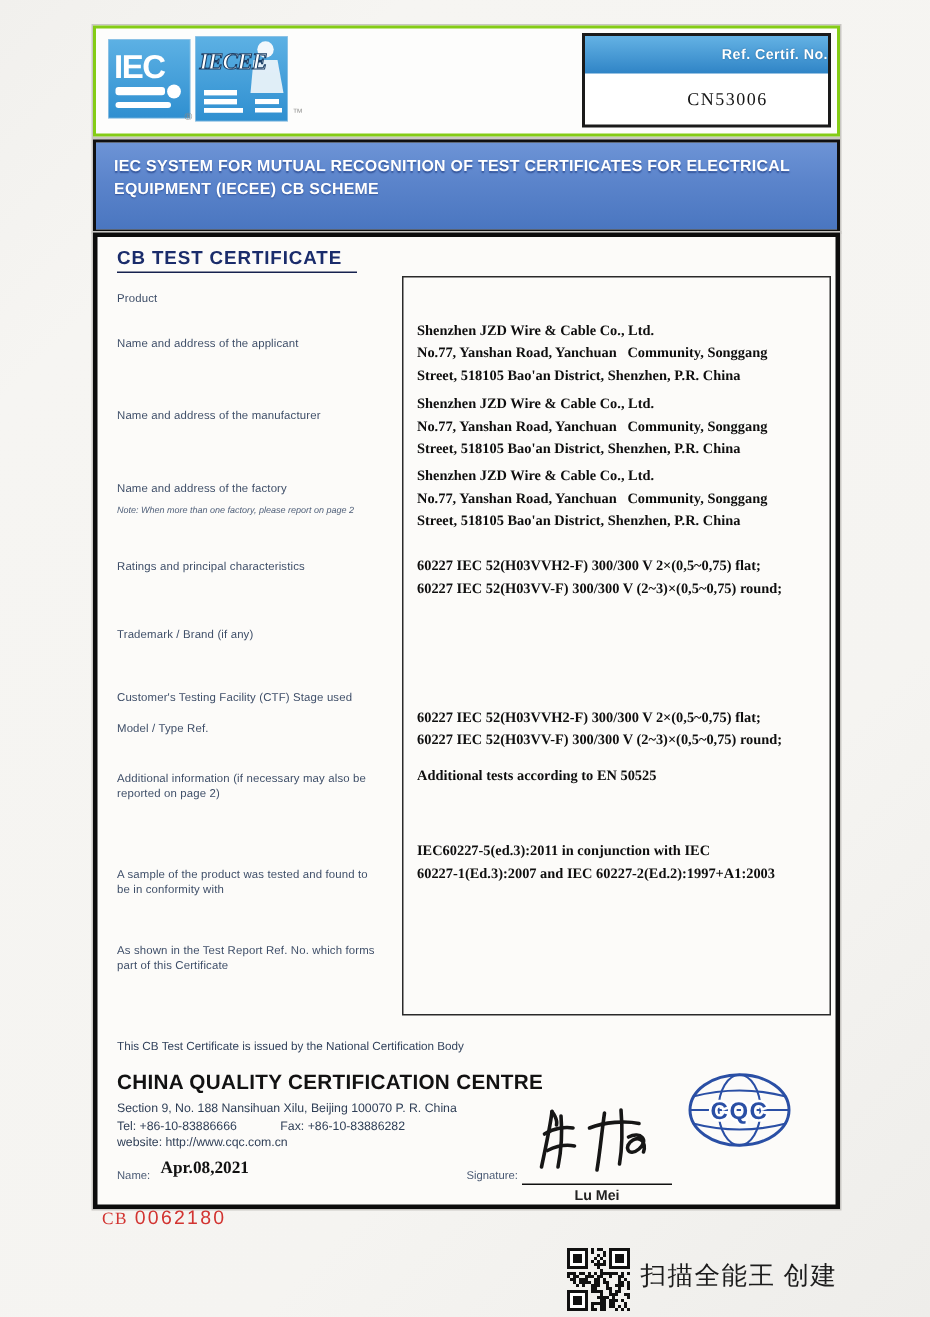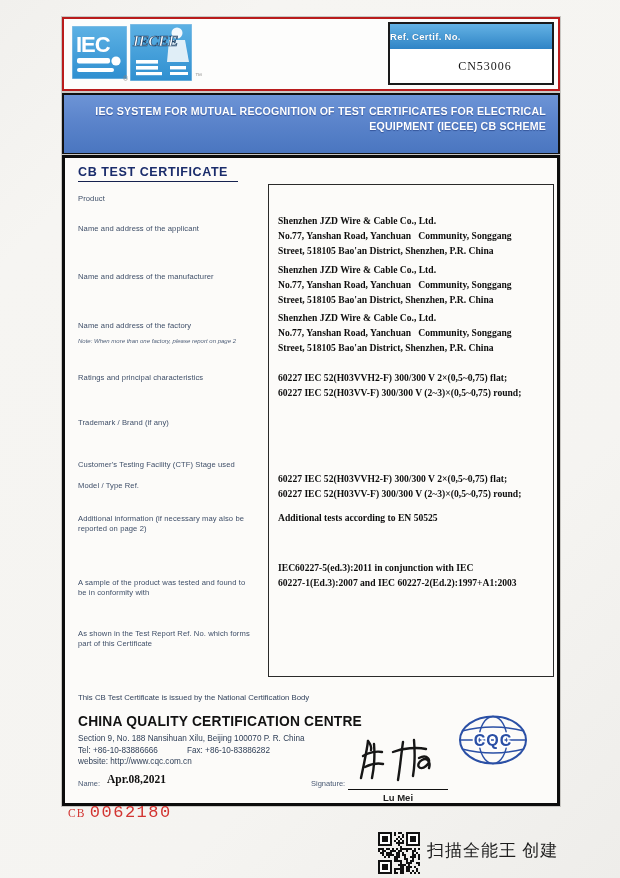--- a/index.html
+++ b/index.html
@@ -5,36 +5,36 @@
   html,body{margin:0;padding:0;}
   body{
     width:620px;height:878px;position:relative;overflow:hidden;
     background:linear-gradient(135deg,#f1f0ed 0%,#f6f5f2 18%,#f5f4f1 70%,#eeedea 100%);
     font-family:"Liberation Sans",sans-serif;
     -webkit-font-smoothing:antialiased;
   }
   .abs{position:absolute;}
   
   .header-box{left:62px;top:17px;width:494px;height:70px;background:#fdfdfc;
-    border:2px solid #b91c1c;box-shadow:0 0 0 1px #c9c7c3;}
+    border:2px solid #84cc16;box-shadow:0 0 0 1px #c9c7c3;}
   .iec-logo{left:8px;top:7px;width:55px;height:53px;}
   .iecee-logo{left:66px;top:5px;width:62px;height:57px;}
   .reg-mark{left:59px;top:56px;font-size:7px;color:#8a8a88;}
   .tm-mark{left:131px;top:53px;font-size:7px;color:#9a9a98;letter-spacing:1px;}
   .ref-box{left:324px;top:3px;width:162px;height:59px;border:2px solid #1a1a1a;background:#fff;}
   .ref-strip{position:absolute;left:0;top:0;right:0;height:25px;
-    background:linear-gradient(#64b2e4,#2f84c6);display:flex;align-items:center;justify-content:flex-start;}
+    background:linear-gradient(#64b2e4,#2f84c6);display:flex;align-items:center;justify-content:flex-end;}
   .ref-strip span{color:#fff;font-size:9.5px;font-weight:bold;letter-spacing:.3px;text-shadow:0 0 1px #1b5e93;}
   .ref-number{position:absolute;left:0;top:25px;right:0;bottom:0;display:flex;align-items:center;justify-content:center;
     font-family:"Liberation Serif",serif;font-size:12px;letter-spacing:1px;color:#151515;padding-left:28px;}
   
   .banner{left:62px;top:93px;width:494px;height:58px;border:2px solid #101010;
     background:linear-gradient(#6d94d6 0%,#5b84cb 45%,#4a76c0 100%);box-shadow:0 0 0 1px #c9c7c3;}
   .banner p{margin:9px 12px;color:#fff;font-size:10.6px;font-weight:bold;line-height:1.4;
-    letter-spacing:.2px;text-shadow:0 1px 1px #33549a;text-align:right;}
+    letter-spacing:.2px;text-shadow:0 1px 1px #33549a;}
   
   .main-box{left:62px;top:155px;width:492px;height:645px;border:3px solid #0c0c0c;
     background:#fcfbf9;box-shadow:0 0 0 1px #c9c7c3;}
   .cert-title{left:13px;top:7px;font-size:12.5px;font-weight:bold;color:#1a2c6b;
     letter-spacing:.6px;border-bottom:1.6px solid #16224f;padding-bottom:2px;padding-right:10px;}
   .flabel{left:13px;width:178px;font-size:7.6px;color:#3e4e68;line-height:1.35;letter-spacing:.1px;}
   .fnote{left:13px;width:200px;font-size:6px;color:#50607a;font-style:italic;}
   .value-box{left:203px;top:26px;width:284px;height:491px;border:1.4px solid #2a2a2a;background:transparent;}
   .fvalue{left:213px;width:268px;font-family:"Liberation Serif",serif;font-size:9.6px;font-weight:bold;
     color:#0e0e0e;line-height:1.55;white-space:pre-wrap;}
@@ -59,21 +59,21 @@
   .date-label{left:13px;top:621px;font-size:7.5px;color:#4a5a74;}
   .date-value{left:42px;top:615px;font-family:"Liberation Serif",serif;font-size:11.5px;font-weight:bold;color:#111;}
   .sig-label{left:246px;top:621px;font-size:7.5px;color:#4a5a74;}
   .sig-svg{left:286px;top:576px;width:100px;height:52px;}
   .sig-line{left:283px;top:631px;width:100px;border-top:1.6px solid #101010;}
   .sig-name{left:283px;top:634px;width:100px;text-align:center;font-size:9.5px;font-weight:bold;color:#222;}
   .cqc-logo{left:392px;top:556px;width:72px;height:52px;}
   
   .cb-row{left:68px;top:803px;color:#d23431;}
   .cb-prefix{font-family:"Liberation Serif",serif;font-size:11.5px;letter-spacing:1px;}
-  .cb-number{font-family:Liberation Mono, monospace;font-size:17px;letter-spacing:1.5px;}
+  .cb-number{font-family:Liberation Sans, sans-serif;font-size:13px;letter-spacing:1.5px;}
   .qr{left:378px;top:831px;width:42px;height:44px;}
   .scan-text{left:427px;top:839px;font-size:17px;color:#1c1c1c;letter-spacing:1px;
     font-family:"Liberation Serif",serif;}
   svg{display:block}
 </style>
 </head>
 <body>
 
 <div class="abs header-box">
   <svg class="abs iec-logo" viewBox="0 0 55 53">

